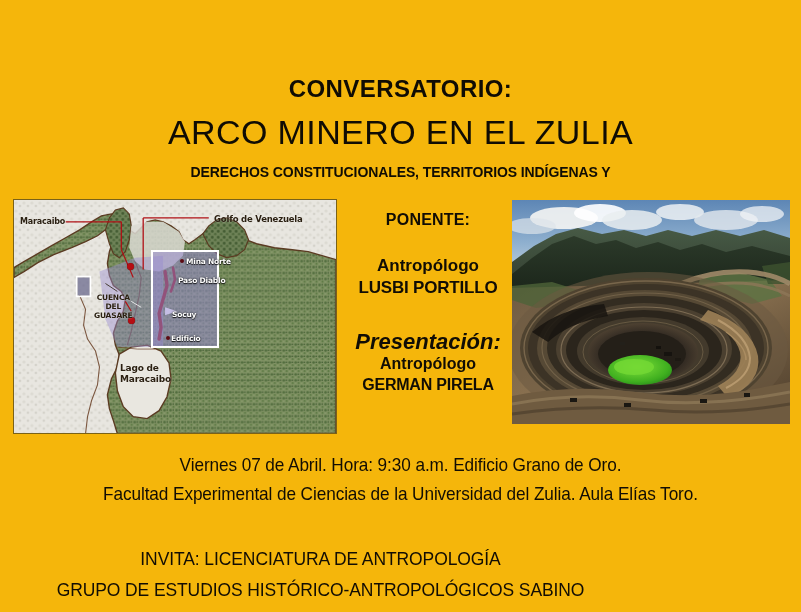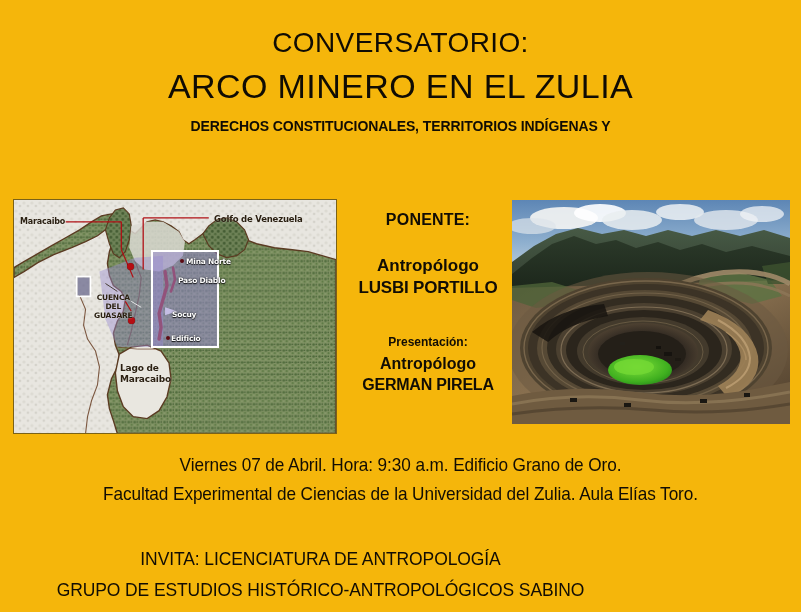--- a/index.html
+++ b/index.html
@@ -23,24 +23,25 @@
   
   .title-block {
     position: absolute;
     left: 0;
     top: 22px;
     width: 801px;
     text-align: center;
     color: #100c04;
   }
   .title-line1 {
-    font-size: 28px;
+    font-size: 24px;
     line-height: 42px;
-    font-weight: 400;
+    font-weight: 700;
     letter-spacing: 0.4px;
+    margin-top: 46px;
   }
   .title-line2 {
     font-size: 34px;
     line-height: 44px;
     font-weight: 400;
     letter-spacing: 0.4px;
   }
   .subtitle {
     font-size: 14px;
     line-height: 25px;
@@ -116,21 +117,21 @@
     width: 160px;
     text-align: center;
     color: #110d05;
     font-weight: 700;
   }
   .ct-ponente   { font-size: 16px; line-height: 20px; margin-top: 11px; letter-spacing: 0.2px; }
   .ct-gap1      { height: 25px; }
   .ct-anthro1   { font-size: 17px; line-height: 22px; }
   .ct-name1     { font-size: 17px; line-height: 22px; letter-spacing: -0.2px; }
   .ct-gap2      { height: 32px; }
-  .ct-present   { font-size: 12px; line-height: 22px; }
+  .ct-present   { font-size: 22px; line-height: 22px; font-style: italic; }
   .ct-anthro2   { font-size: 16px; line-height: 21px; }
   .ct-name2     { font-size: 16px; line-height: 21px; letter-spacing: -0.2px; }
   
   .photo-frame {
     position: absolute;
     left: 512px;
     top: 200px;
     width: 278px;
     height: 224px;
     overflow: hidden;

